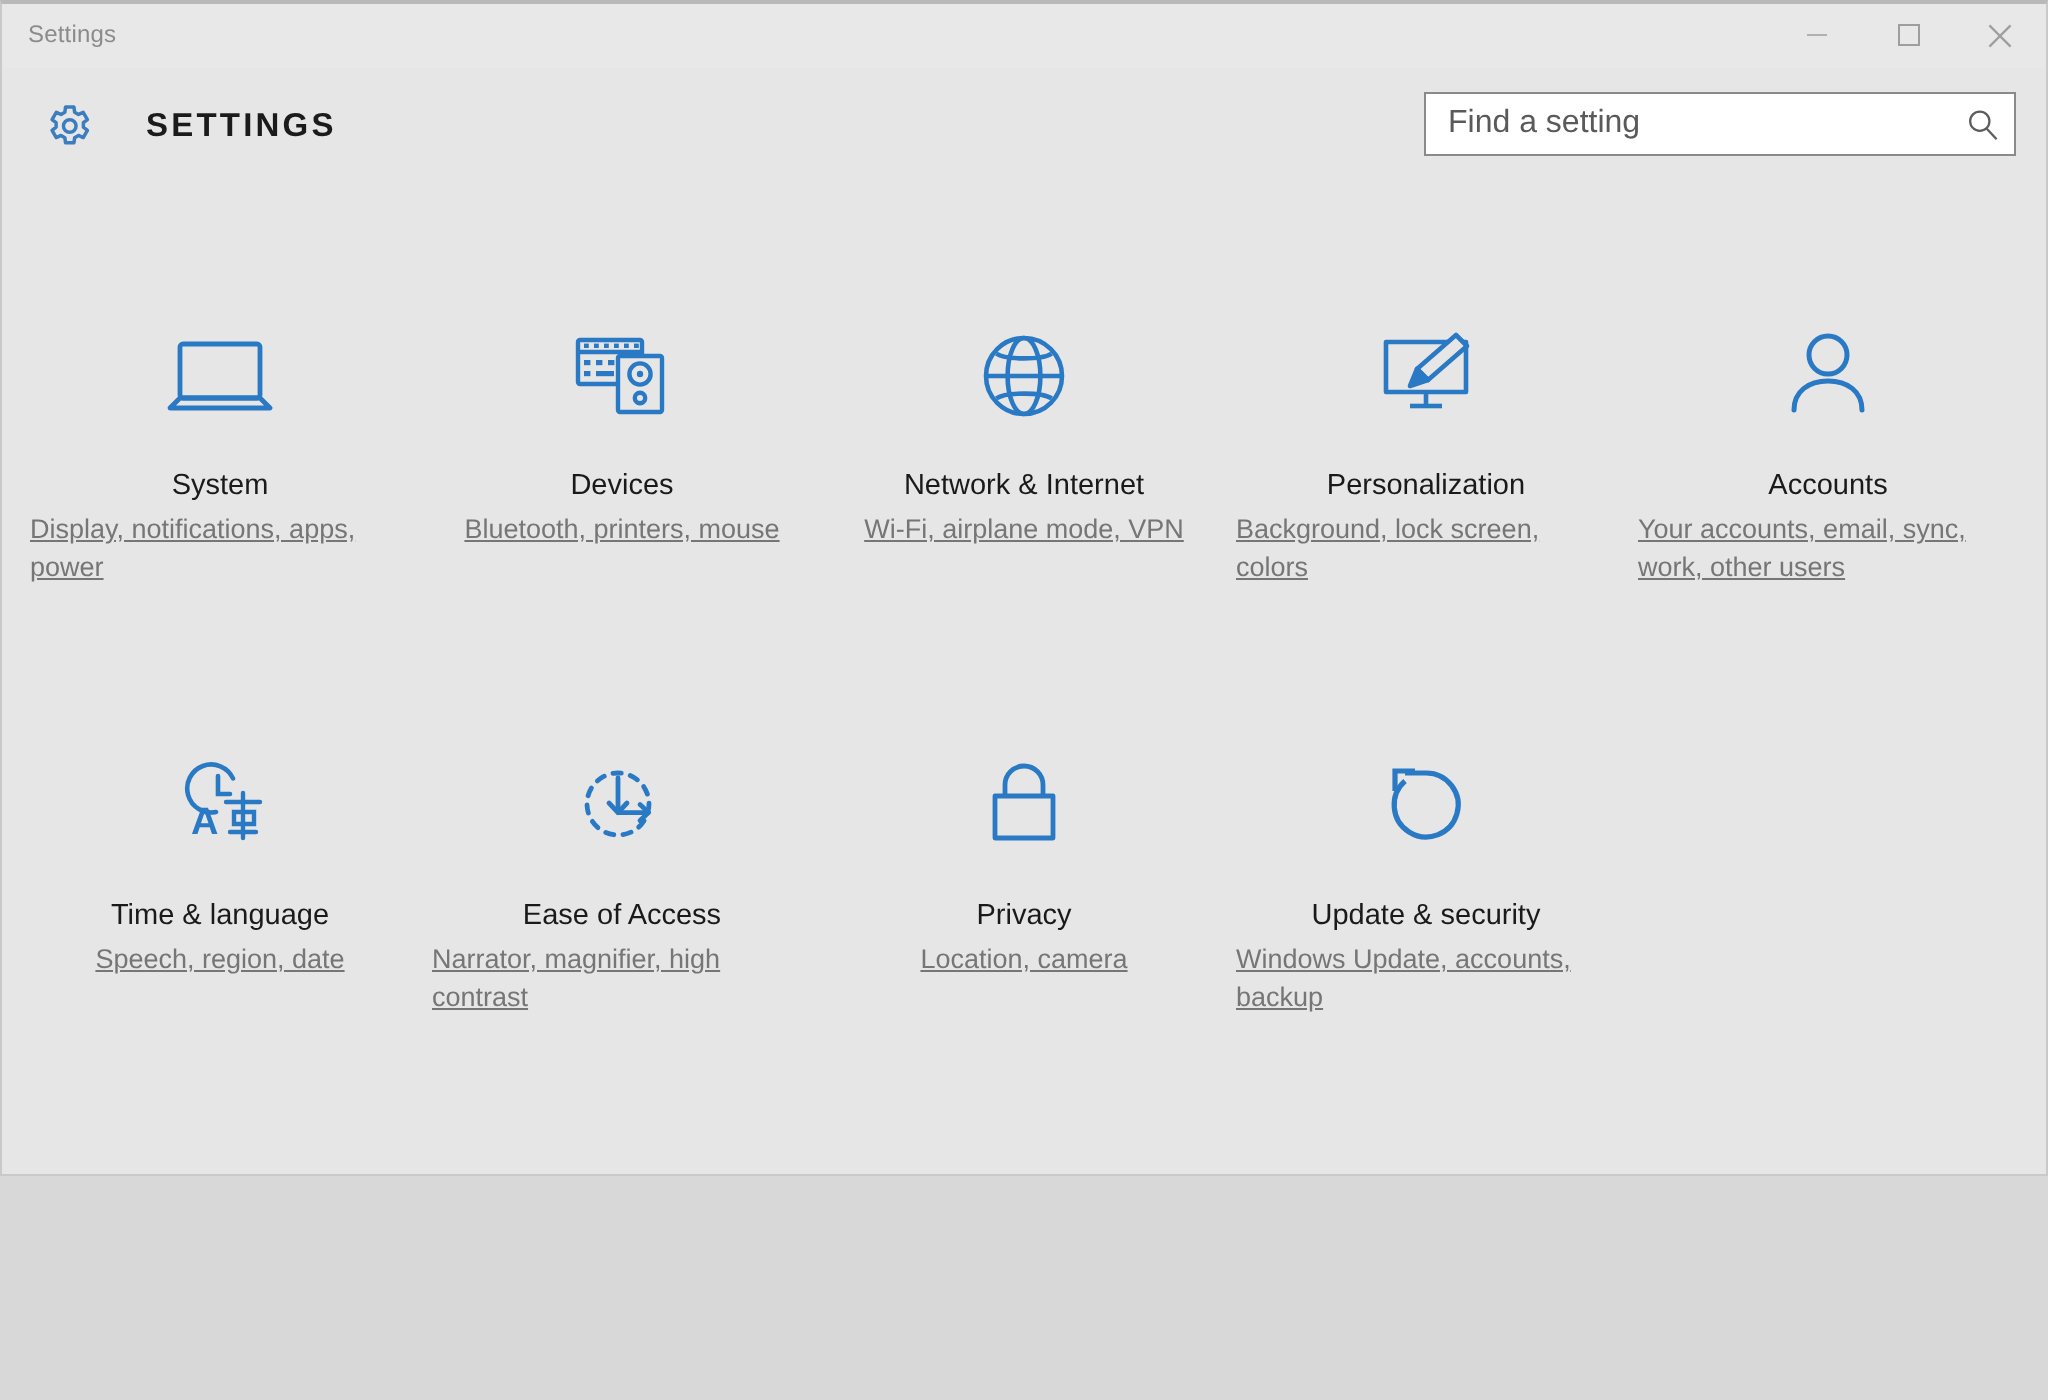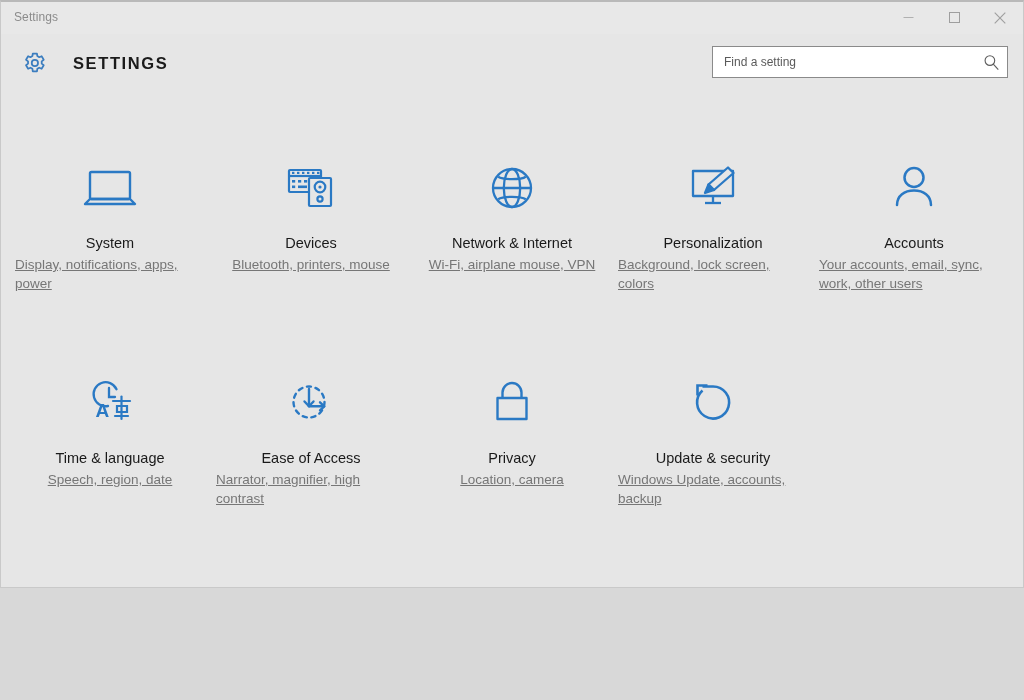--- a/index.html
+++ b/index.html
@@ -103,21 +103,21 @@
     align-items: center;
   }
   .searchbox input {
     border: 0;
     outline: 0;
     background: transparent;
     flex: 1;
     height: 100%;
     padding: 0 6px 0 11px;
     font-family: "Liberation Sans", sans-serif;
-    font-size: 12px;
+    font-size: 16px;
     color: #2b2b2b;
   }
   .searchbox input::placeholder { color: #5a5a5a; opacity: 1; }
   .search-icon-btn {
     width: 32px;
     height: 30px;
     display: flex;
     align-items: center;
     justify-content: center;
     cursor: default;
@@ -269,21 +269,21 @@
             <g fill="none" stroke="#2a79c4" stroke-width="2.3">
               <circle cx="32" cy="28" r="19"></circle>
               <ellipse cx="32" cy="28" rx="8.2" ry="19"></ellipse>
               <line x1="13" y1="28" x2="51" y2="28"></line>
               <path d="M18.2 16.8 C23 20 41 20 45.8 16.8"></path>
               <path d="M18.2 39.2 C23 36 41 36 45.8 39.2"></path>
             </g>
           </svg>
         </div>
         <div class="tile-title">Network &amp; Internet</div>
-        <div class="tile-desc">Wi-Fi, airplane mouse, VPN</div>
+        <div class="tile-desc">Wi-Fi, airplane mode, VPN</div>
       </div>
 
       <div class="tile">
         <div class="tile-icon">
           <svg width="64" height="58" viewBox="0 0 64 58">
             <g fill="none" stroke="#2a79c4" stroke-width="2.3" stroke-linejoin="round">
               <path d="M12 11 H52 V36 H12 Z"></path>
               <line x1="32" y1="36" x2="32" y2="43"></line>
               <line x1="24" y1="43" x2="40" y2="43"></line>
             </g>

